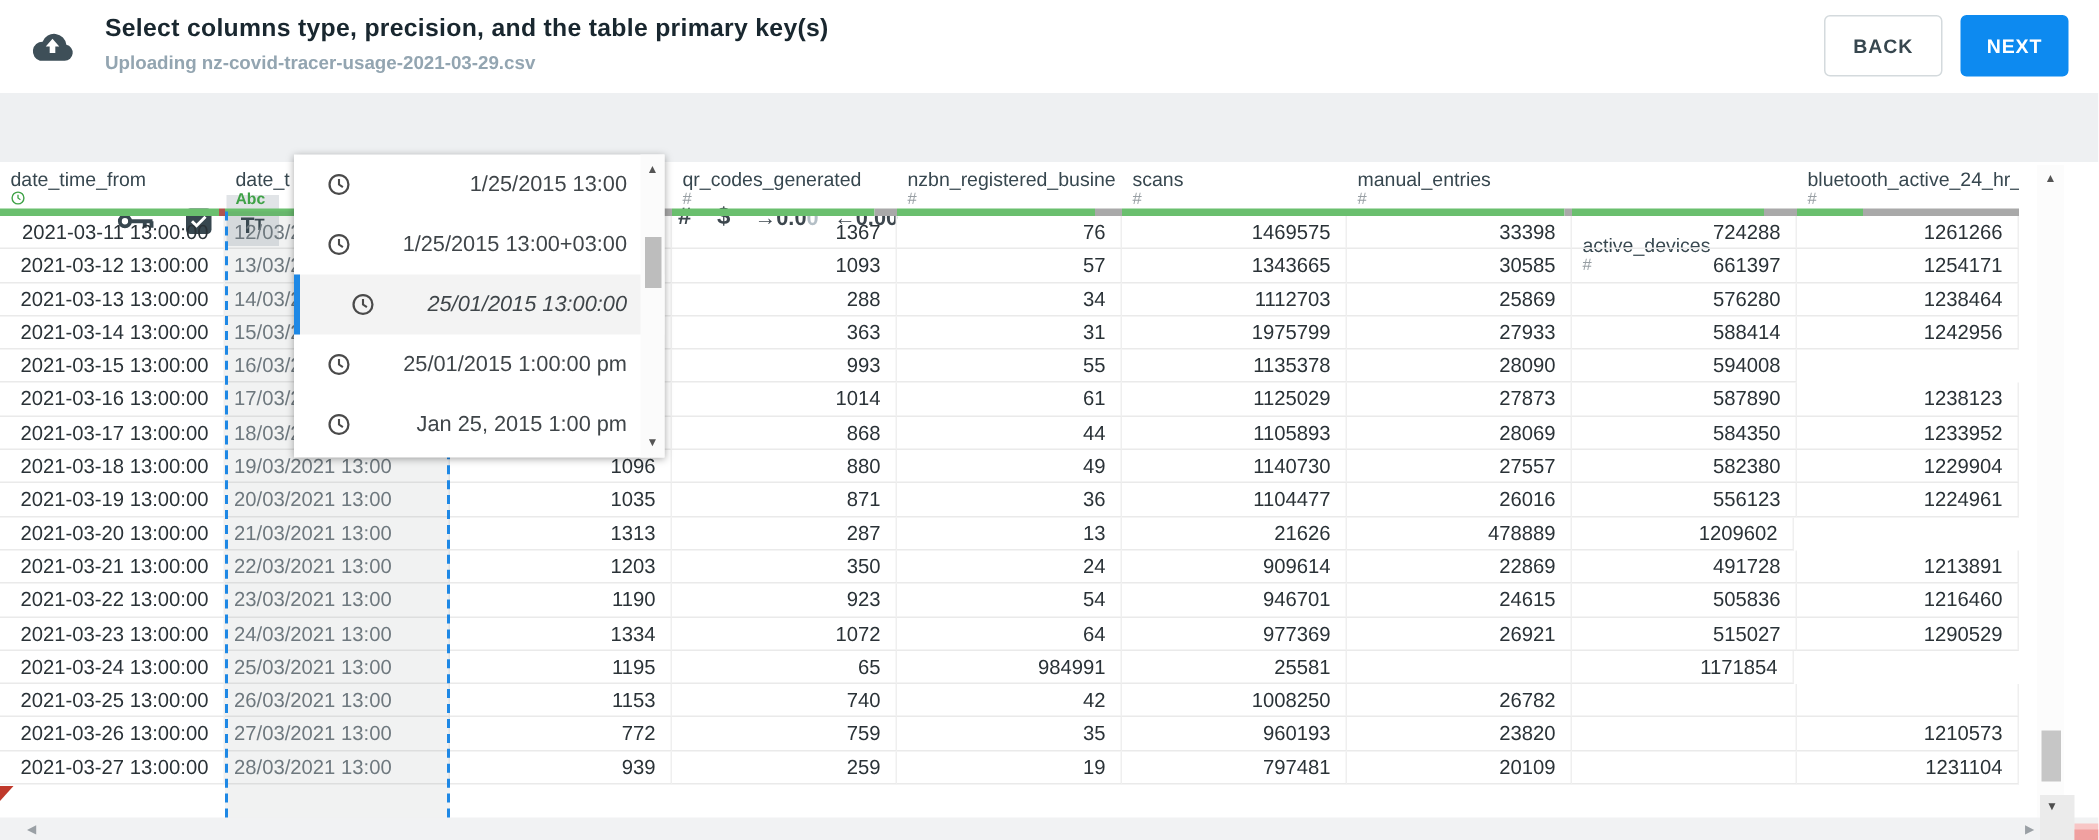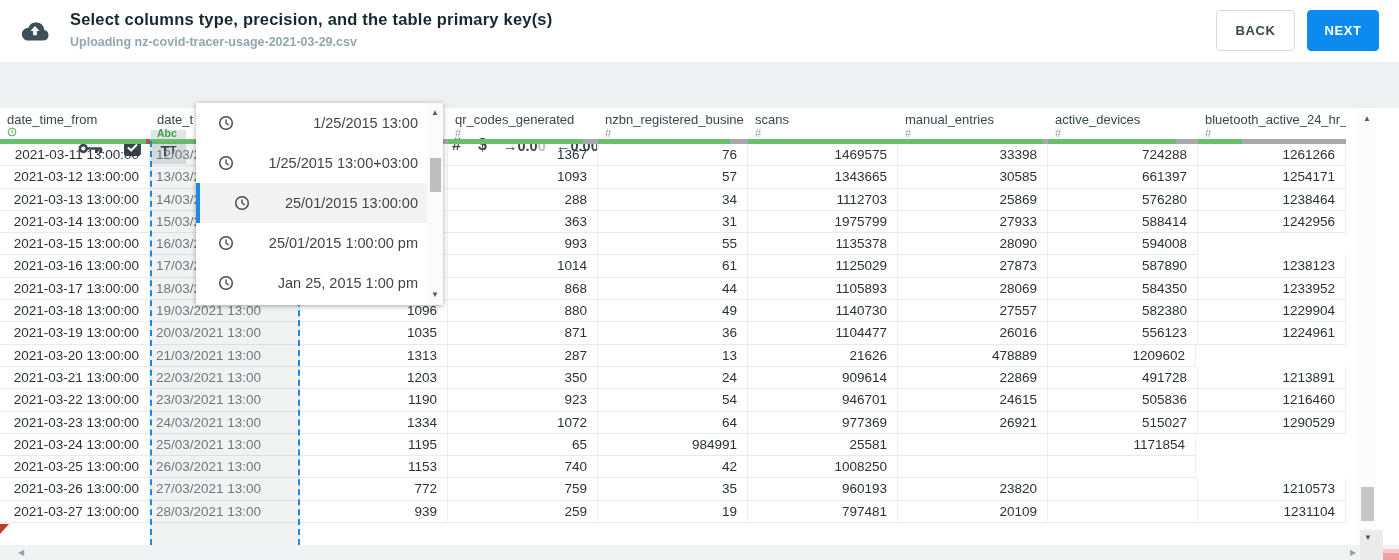--- a/index.html
+++ b/index.html
@@ -48,21 +48,21 @@
   .tcell.left { text-align:left; padding-left:6px; color:#707a81; }
 
   
   .col-select { position:absolute; left:150px; top:141px; width:150px; height:404px; background:rgba(90,100,110,0.085); border-left:2px dashed #1e88e5; border-right:2px dashed #1e88e5; pointer-events:none; z-index:8; }
   .err-triangle { position:absolute; left:0; top:524px; width:0; height:0; border-top:10px solid #c0392b; border-right:9px solid transparent; z-index:4; }
 
   
   .dd-panel { position:absolute; left:196px; top:103px; width:247px; height:202px; background:#fff; box-shadow:0 1px 5px rgba(0,0,0,.35); z-index:50; }
   .dd-item { height:40px; display:flex; align-items:center; padding-left:22px; cursor:pointer; }
   .dd-item .opt-label { flex:1; text-align:right; padding-right:25px; font-size:14.5px; color:#3f4549; }
-  .dd-item.sel { background:#f3f3f3; border-left:4px solid #1e88e5; padding-left:34px; }
+  .dd-item.sel { background:#f3f3f3; border-left:4px solid #1e88e5; padding-left:34px;font-style:italic; }
   .dd-scroll { position:absolute; right:0; top:0; width:16px; height:202px; background:#fbfbfb; }
   .dd-scroll .thumb { position:absolute; left:3px; top:55px; width:11px; height:34px; background:#bdbdbd; }
   .sb-arrow { position:absolute; left:0; width:16px; text-align:center; font-size:8px; color:#555; cursor:pointer; }
 
   
   .vscroll { position:absolute; left:1358px; top:110px; width:18px; height:435px; background:#fcfcfc; z-index:6; }
   .vscroll .thumb { position:absolute; left:3px; top:377px; width:13px; height:34px; background:#c6c6c6; }
   .hscroll { position:absolute; left:0; top:545px; width:1399px; height:15px; background:#f1f2f3; z-index:6; }
   .h-arrow { position:absolute; top:3px; font-size:8px; color:#9aa0a5; cursor:pointer; }
   .corner-box { position:absolute; left:1360px; top:530px; width:23px; height:30px; background:#ebebeb; z-index:7; }
@@ -147,21 +147,21 @@
         <span class="hmarker">#</span>
       </div>
       <div class="hcell" style="width: 150px;">
         <span class="hname">scans</span>
         <span class="hmarker">#</span>
       </div>
       <div class="hcell" style="width: 150px;">
         <span class="hname">manual_entries</span>
         <span class="hmarker">#</span>
       </div>
-      <div class="hcell" style="width: 150px;">
+      <div class="hcell" style="width: 150px; margin-top: 44px;">
         <span class="hname">active_devices</span>
         <span class="hmarker">#</span>
       </div>
       <div class="hcell" style="width: 148px;">
         <span class="hname">bluetooth_active_24_hr_</span>
         <span class="hmarker">#</span>
       </div>
     </div>
   <div class="bars" id="bars">
       <div class="barcol" style="width: 150px;">
@@ -351,20 +351,21 @@
         <div class="tcell num" style="width: 150px;"></div>
         <div class="tcell num" style="width: 148px;">1171854</div>
       </div>
       <div class="trow">
         <div class="tcell num" style="width: 150px;">2021-03-25 13:00:00</div>
         <div class="tcell left" style="width: 150px;">26/03/2021 13:00</div>
         <div class="tcell num" style="width: 148px;">1153</div>
         <div class="tcell num" style="width: 150px;">740</div>
         <div class="tcell num" style="width: 150px;">42</div>
         <div class="tcell num" style="width: 150px;">1008250</div>
+        <div class="tcell num" style="width: 150px;">26782</div>
         <div class="tcell num" style="width: 150px;"></div>
         <div class="tcell num" style="width: 148px;"></div>
       </div>
       <div class="trow">
         <div class="tcell num" style="width: 150px;">2021-03-26 13:00:00</div>
         <div class="tcell left" style="width: 150px;">27/03/2021 13:00</div>
         <div class="tcell num" style="width: 148px;">772</div>
         <div class="tcell num" style="width: 150px;">759</div>
         <div class="tcell num" style="width: 150px;">35</div>
         <div class="tcell num" style="width: 150px;">960193</div>

